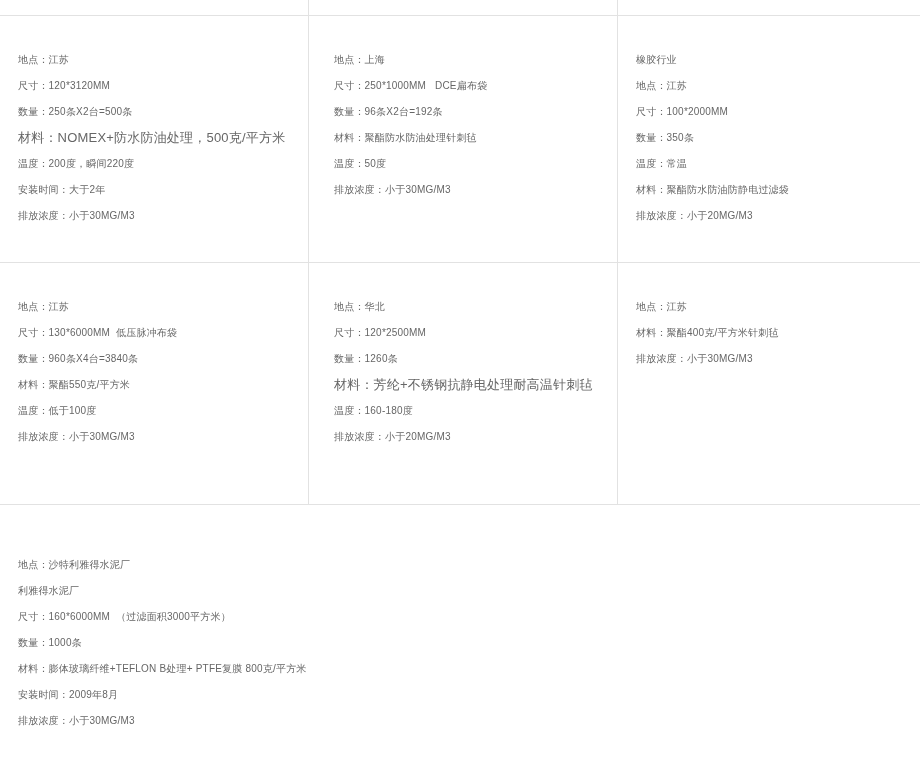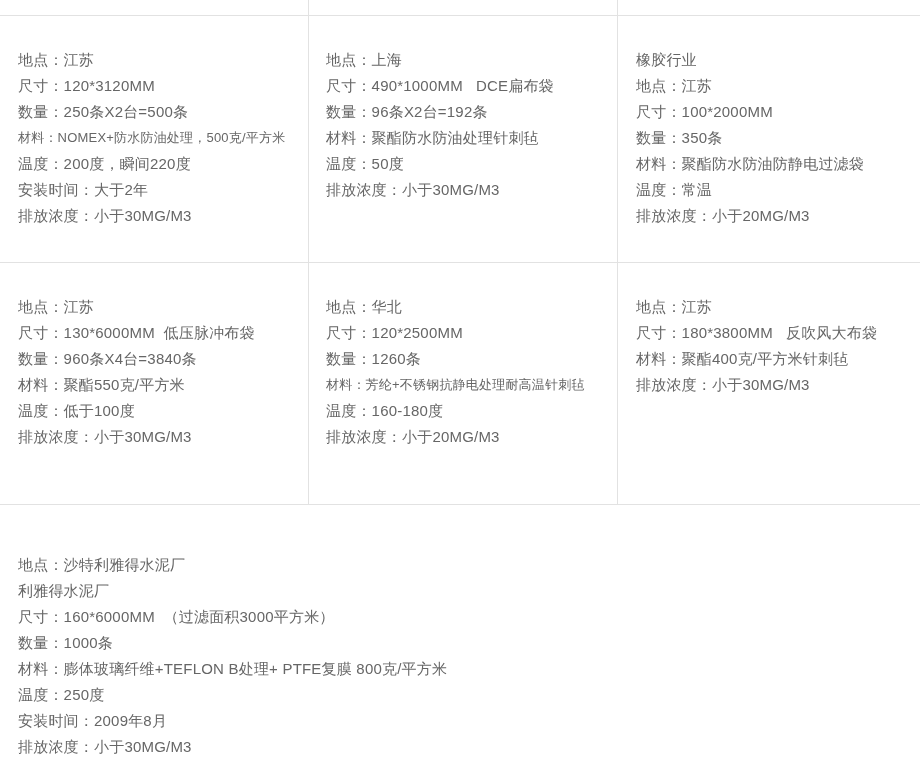--- a/index.html
+++ b/index.html
@@ -21,26 +21,26 @@
   .hline-3 { top: 504px; }
   .vline { position: absolute; top: 0; width: 1px; height: 504px; background: #e2e2e2; }
   .vline-1 { left: 308px; }
   .vline-2 { left: 617px; }
 
   
   .card { position: absolute; }
   .card-r1 { top: 47px; }
   .card-r2 { top: 294px; }
   .card-c1 { left: 18px;  width: 282px; }
-  .card-c2 { left: 326px; width: 284px; }
+  .card-c2 { left: 334px; width: 284px; }
   .card-c3 { left: 636px; width: 278px; }
   .card-featured { left: 18px; top: 552px; width: 884px; }
 
   .line {
-    font-size: 15px;
+    font-size: 10px;
     line-height: 26px;
     color: #666666;
     white-space: pre-wrap;
     letter-spacing: 0.2px;
   }
   .line.small { font-size: 13px; }
 </style>
 </head>
 <body>
 
@@ -57,34 +57,34 @@
     <div class="line">尺寸：120*3120MM</div>
     <div class="line">数量：250条X2台=500条</div>
     <div class="line small">材料：NOMEX+防水防油处理，500克/平方米</div>
     <div class="line">温度：200度，瞬间220度</div>
     <div class="line">安装时间：大于2年</div>
     <div class="line">排放浓度：小于30MG/M3</div>
   </div>
 
   <div class="card card-r1 card-c2">
     <div class="line">地点：上海</div>
-    <div class="line">尺寸：490*1000MM   DCE扁布袋</div>
+    <div class="line">尺寸：250*1000MM   DCE扁布袋</div>
     <div class="line">数量：96条X2台=192条</div>
     <div class="line">材料：聚酯防水防油处理针刺毡</div>
     <div class="line">温度：50度</div>
     <div class="line">排放浓度：小于30MG/M3</div>
   </div>
 
   <div class="card card-r1 card-c3">
     <div class="line">橡胶行业</div>
     <div class="line">地点：江苏</div>
     <div class="line">尺寸：100*2000MM</div>
     <div class="line">数量：350条</div>
+    <div class="line">温度：常温</div>
     <div class="line">材料：聚酯防水防油防静电过滤袋</div>
-    <div class="line">温度：常温</div>
     <div class="line">排放浓度：小于20MG/M3</div>
   </div>
 
   <div class="card card-r2 card-c1">
     <div class="line">地点：江苏</div>
     <div class="line">尺寸：130*6000MM  低压脉冲布袋</div>
     <div class="line">数量：960条X4台=3840条</div>
     <div class="line">材料：聚酯550克/平方米</div>
     <div class="line">温度：低于100度</div>
     <div class="line">排放浓度：小于30MG/M3</div>
@@ -94,29 +94,27 @@
     <div class="line">地点：华北</div>
     <div class="line">尺寸：120*2500MM</div>
     <div class="line">数量：1260条</div>
     <div class="line small">材料：芳纶+不锈钢抗静电处理耐高温针刺毡</div>
     <div class="line">温度：160-180度</div>
     <div class="line">排放浓度：小于20MG/M3</div>
   </div>
 
   <div class="card card-r2 card-c3">
     <div class="line">地点：江苏</div>
-    <div class="line">尺寸：180*3800MM   反吹风大布袋</div>
     <div class="line">材料：聚酯400克/平方米针刺毡</div>
     <div class="line">排放浓度：小于30MG/M3</div>
   </div>
 
   <div class="card card-featured">
     <div class="line">地点：沙特利雅得水泥厂</div>
     <div class="line">利雅得水泥厂</div>
     <div class="line">尺寸：160*6000MM  （过滤面积3000平方米）</div>
     <div class="line">数量：1000条</div>
     <div class="line">材料：膨体玻璃纤维+TEFLON B处理+ PTFE复膜 800克/平方米</div>
-    <div class="line">温度：250度</div>
     <div class="line">安装时间：2009年8月</div>
     <div class="line">排放浓度：小于30MG/M3</div>
   </div>
 
 </div>
 
 </body></html>

